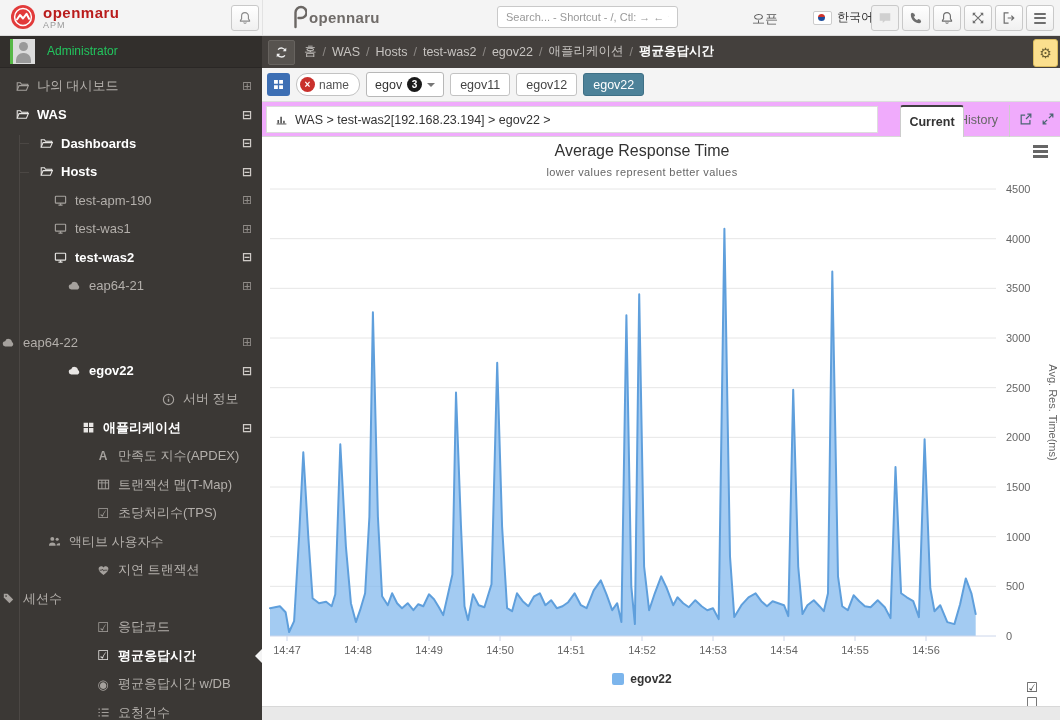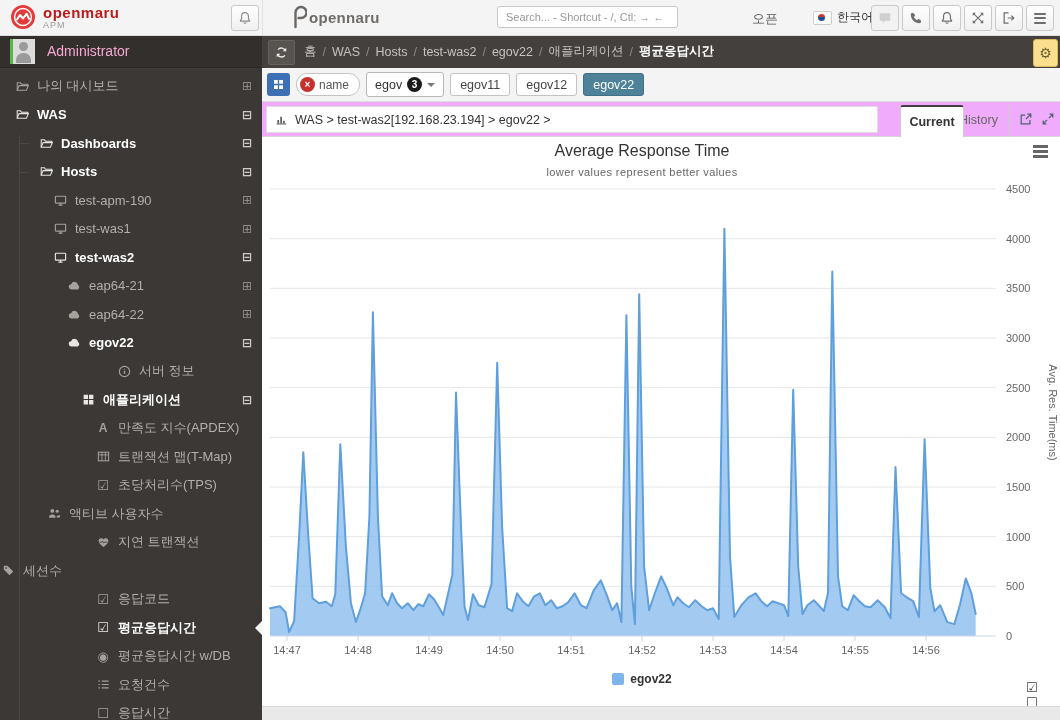--- a/index.html
+++ b/index.html
@@ -37,21 +37,21 @@
   .bars{display:flex;flex-direction:column;gap:2.5px;}
   .bars i{display:block;width:12px;height:2px;background:currentColor;border-radius:1px;}
 
   
   #sidebar{position:absolute;left:0;top:35px;width:262px;height:685px;background:#3b3835;overflow:hidden;}
   #admin-row{position:absolute;left:0;top:0;width:262px;height:33px;background:#322f2c;border-bottom:1px solid #2a2725;
         display:flex;align-items:center;gap:12px;padding-left:10px;box-sizing:border-box;}
   .avatar{width:22px;height:25px;background:#dcdcdc;border-left:3px solid #57b847;position:relative;overflow:hidden;}
   .avatar::before{content:"";position:absolute;left:6px;top:3px;width:9px;height:9px;border-radius:50%;background:#9a9a9a;}
   .avatar::after{content:"";position:absolute;left:3px;top:14px;width:15px;height:10px;border-radius:7px 7px 0 0;background:#9a9a9a;}
-  #admin-label{font-size:14px;color:#f9a8d4;}
+  #admin-label{font-size:12px;color:#22c55e;}
   #side-menu{position:absolute;left:0;top:37px;width:262px;}
   .guide{position:absolute;left:19px;top:100px;width:1px;height:585px;background:#4b4744;}
   .side-item{position:relative;height:28.5px;display:flex;align-items:center;box-sizing:border-box;
         font-size:13px;color:#b3afab;cursor:pointer;}
   .side-item.lv1::before{content:"";position:absolute;left:20px;top:50%;width:9px;height:1px;background:#4b4744;}
   .side-item .s-icon{width:16px;margin-right:7px;display:flex;align-items:center;justify-content:center;color:#a5a19d;flex:none;}
   .side-item .s-icon svg{width:13px;height:13px;}
   .side-item .s-icon.glyph{font-size:13px;line-height:1;}
   .side-item .s-icon .fa{font-weight:bold;font-size:12px;}
   .side-item .lbl{white-space:nowrap;}
@@ -273,39 +273,39 @@
       </div>
       <div class="side-item" style="padding-left: 66px;">
         <span class="s-icon">
           <svg viewBox="0 0 16 16">
             <path d="M4.2 12.8a3.1 3.1 0 01-.3-6.2 4.3 4.3 0 018.4.9 2.9 2.9 0 01-.3 5.3z" fill="currentColor"></path>
           </svg>
         </span>
         <span class="lbl">eap64-21</span>
         <span class="toggle">⊞</span>
       </div>
-      <div class="side-item" style="padding-left: 66px;">
+      <div class="side-item" style=" margin-top: 28px;">
         <span class="s-icon">
           <svg viewBox="0 0 16 16">
             <path d="M4.2 12.8a3.1 3.1 0 01-.3-6.2 4.3 4.3 0 018.4.9 2.9 2.9 0 01-.3 5.3z" fill="currentColor"></path>
           </svg>
         </span>
         <span class="lbl">eap64-22</span>
         <span class="toggle">⊞</span>
       </div>
       <div class="side-item bold" style="padding-left: 66px;">
         <span class="s-icon">
           <svg viewBox="0 0 16 16">
             <path d="M4.2 12.8a3.1 3.1 0 01-.3-6.2 4.3 4.3 0 018.4.9 2.9 2.9 0 01-.3 5.3z" fill="currentColor"></path>
           </svg>
         </span>
         <span class="lbl">egov22</span>
         <span class="toggle">⊟</span>
       </div>
-      <div class="side-item" style="padding-left: 116px;">
+      <div class="side-item" style="padding-left: 116px; margin-left: 44px;">
         <span class="s-icon">
           <svg viewBox="0 0 16 16">
             <circle cx="8" cy="8" r="6.3" fill="none" stroke="currentColor" stroke-width="1.4"></circle>
             <path d="M8 7.2v3.6M8 4.7v.7" stroke="currentColor" stroke-width="1.7" fill="none"></path>
           </svg>
         </span>
         <span class="lbl">서버 정보</span>
       </div>
       <div class="side-item bold" style="padding-left: 80px;">
         <span class="s-icon">

